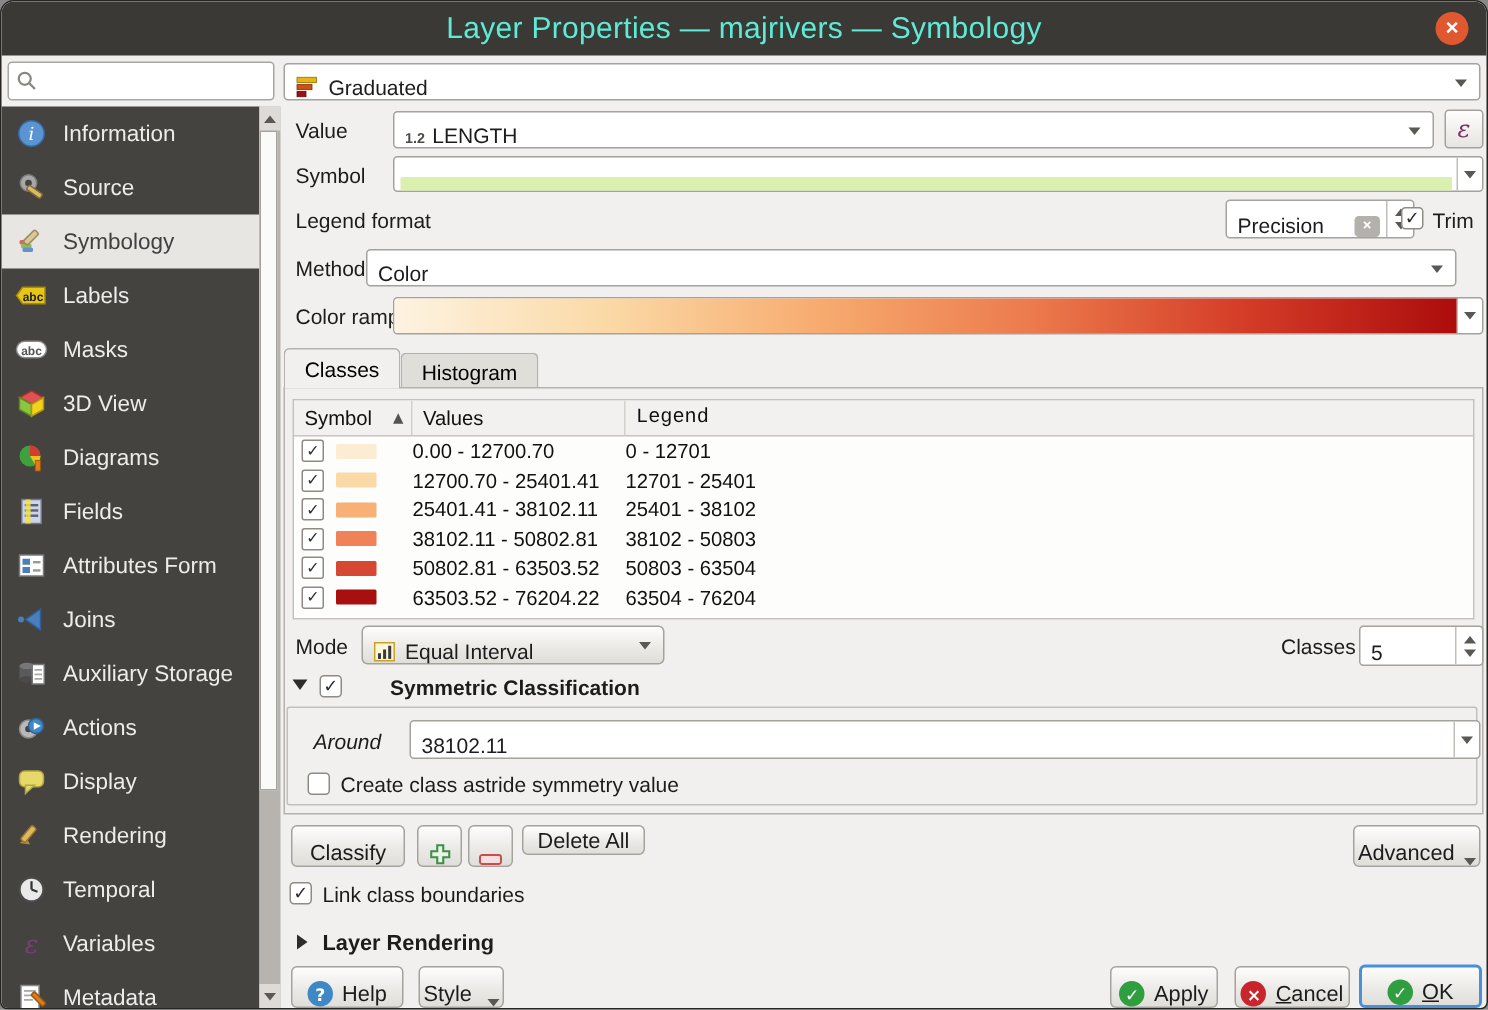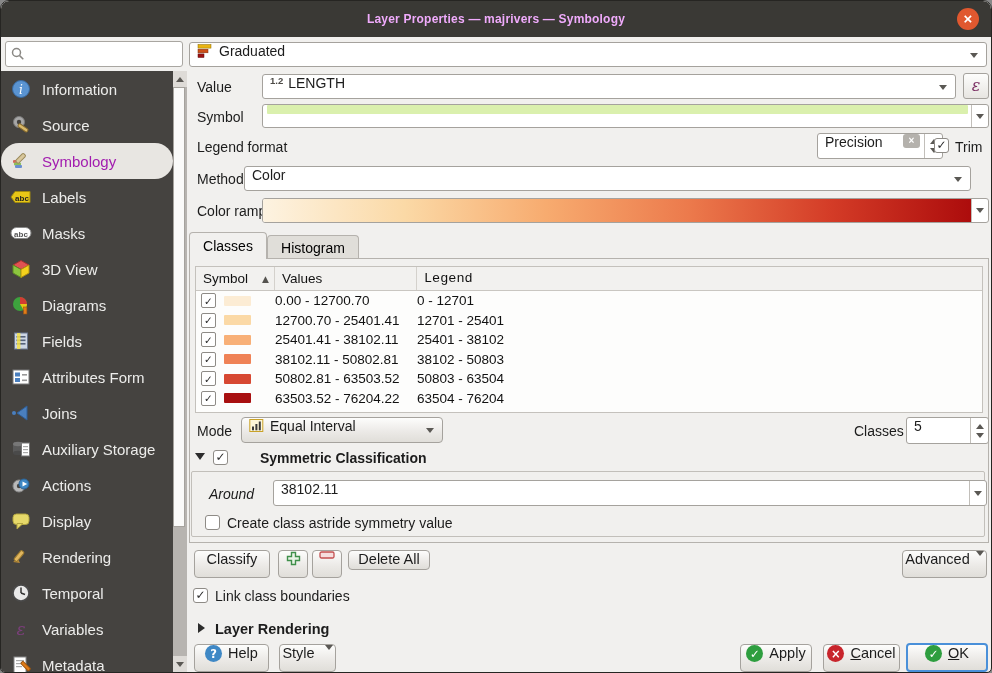--- a/index.html
+++ b/index.html
@@ -1,43 +1,43 @@
 <!DOCTYPE html>
 <html><head>
 <meta charset="utf-8">
 <style>
   html,body{margin:0;padding:0;background:#888;font-family:"Liberation Sans",sans-serif;}
   .dialog{position:relative;width:990px;height:671px;background:#f1f0ee;border:1px solid #262522;
           border-radius:9px 9px 5px 5px;overflow:hidden;}
   
   .titlebar{position:absolute;left:0;top:0;width:100%;height:36px;background:#3a3935;
             border-radius:8px 8px 0 0;display:flex;align-items:center;justify-content:center;}
-  .titlebar .title{color:#f0abfc;font-size:12px;font-weight:bold;letter-spacing:.2px;}
+  .titlebar .title{color:#5eead4;font-size:20px;font-weight:normal;letter-spacing:.2px;}
   .close-btn{position:absolute;right:12px;top:7px;width:22px;height:22px;border-radius:50%;
              background:#e0582f;display:flex;align-items:center;justify-content:center;cursor:pointer;}
   .close-btn span{color:#fff;font-size:15px;font-weight:bold;line-height:1;margin-top:-1px;}
   
   .search-wrap{position:absolute;left:4px;top:40px;width:178px;height:26px;}
   .search-wrap input{width:100%;height:100%;box-sizing:border-box;border:1px solid #a9a6a1;border-radius:3px;
                      padding:0 6px 0 24px;font-size:13px;background:#fff;outline:none;}
   .search-wrap svg{position:absolute;left:6px;top:6px;}
   
   .sidebar{position:absolute;left:0;top:70px;width:172px;height:601px;background:#454340;overflow:hidden;}
   .side-item{height:36px;display:flex;align-items:center;gap:10px;padding-left:9px;color:#ececea;
              font-size:15px;cursor:pointer;white-space:nowrap;}
-  .side-item.sel{background:#e8e6e2;color:#a21caf;border-radius:18px;}
+  .side-item.sel{background:#e8e6e2;color:#404040;}
   .side-item .icon{width:22px;height:22px;display:flex;align-items:center;justify-content:center;flex:none;}
   
   .side-scroll{position:absolute;left:172px;top:70px;width:14px;height:601px;background:#b7b4b0;}
   .ss-btn{position:absolute;left:0;width:14px;height:16px;background:#dedbd7;display:flex;align-items:center;justify-content:center;}
   .ss-thumb{position:absolute;left:0;top:16px;width:12px;height:440px;background:#fafaf9;border:1px solid #a5a29d;box-sizing:border-box;}
   
   .lbl{position:absolute;font-size:14px;color:#1c1c1c;white-space:nowrap;}
   .combo,.input,.btn{box-sizing:border-box;border:1px solid #a5a29d;border-radius:3px;background:#fff;
-        position:absolute;display:flex;align-items:flex-start;font-size:14px;color:#1c1c1c;}
+        position:absolute;display:flex;align-items:flex-end;font-size:14px;color:#1c1c1c;}
   .combo{padding:0 22px 0 7px;}
   .input{padding:0 7px;}
   .btn{background:linear-gradient(#fdfdfc,#eceae7 55%,#e0ded9);border-radius:4px;justify-content:center;
        gap:6px;cursor:pointer;font-size:14.5px;}
   .darr{width:0;height:0;border-left:4px solid transparent;border-right:4px solid transparent;
         border-top:5px solid #5a5854;position:absolute;right:8px;top:50%;margin-top:-2px;}
   .arr-strip{position:absolute;right:0;top:0;bottom:0;width:16px;border-left:1px solid #c2bfba;
              display:flex;align-items:center;justify-content:center;}
   .arr-strip .t{width:0;height:0;border-left:4px solid transparent;border-right:4px solid transparent;border-top:5px solid #5a5854;}
   .cb{width:15px;height:15px;background:#fff;border:1px solid #8e8b86;border-radius:3px;box-sizing:border-box;

